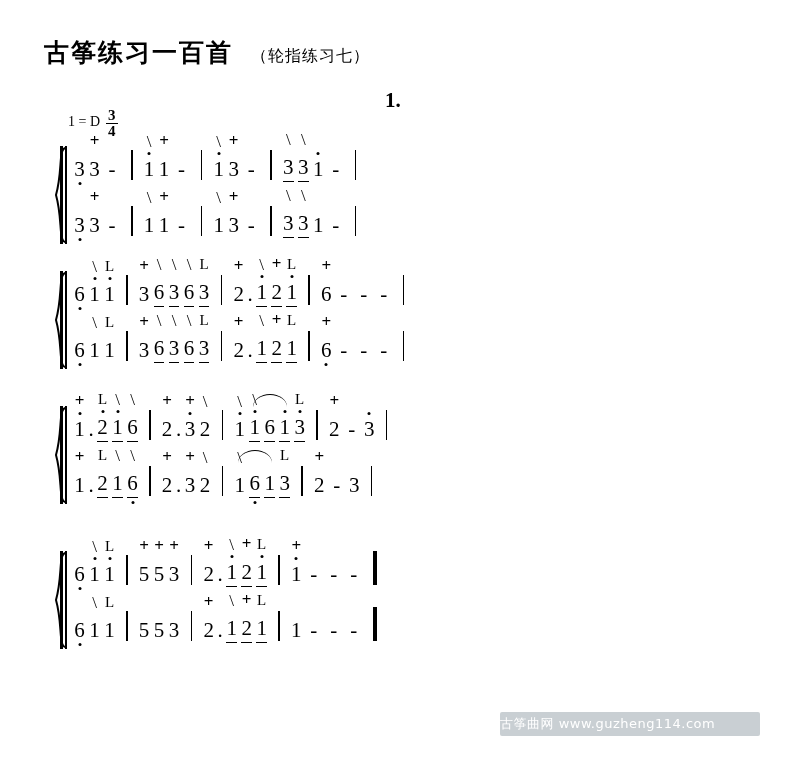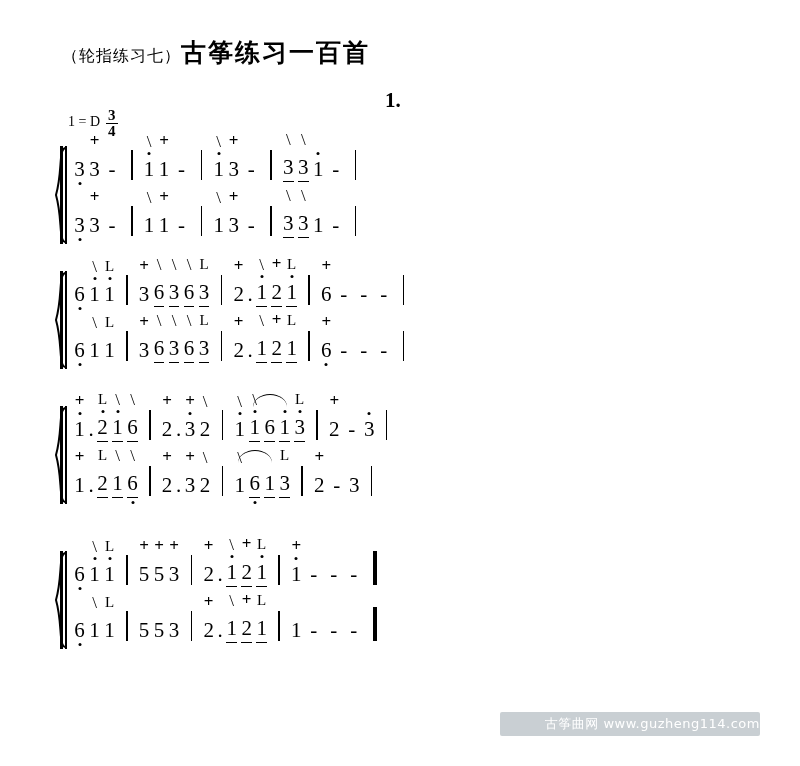--- a/index.html
+++ b/index.html
@@ -243,35 +243,35 @@
   #footer {
     position: absolute;
     left: 500px;
     top: 712px;
     width: 260px;
     height: 24px;
     background: #c9cfd3;
     border-radius: 2px;
     display: flex;
     align-items: center;
-    justify-content: flex-end;
+    justify-content: flex-start;
   }
   #footer span {
     font-family: "DejaVu Sans", sans-serif;
     font-size: 13px;
     color: #ffffff;
     letter-spacing: 0.5px;
   }
 </style>
 </head>
 <body>
 
 <div id="header">
+  <div id="main-title">古筝练习一百首</div>
   <div id="subtitle">（轮指练习七）</div>
-  <div id="main-title">古筝练习一百首</div>
 </div>
 
 <div id="piece-number">1.</div>
 
 <div id="keysig">
   <span class="key">1 = D</span>
   <span class="meter">
     <span class="num">3</span>
     <span class="den">4</span>
   </span>

